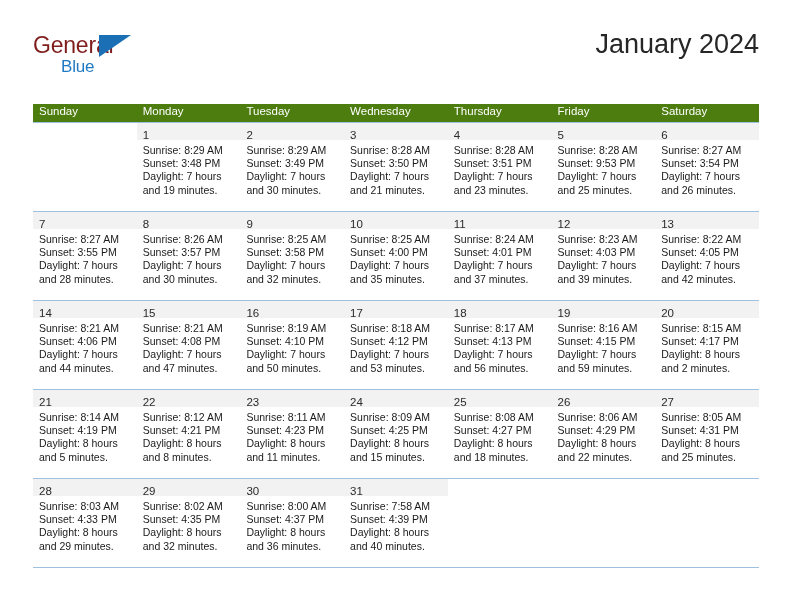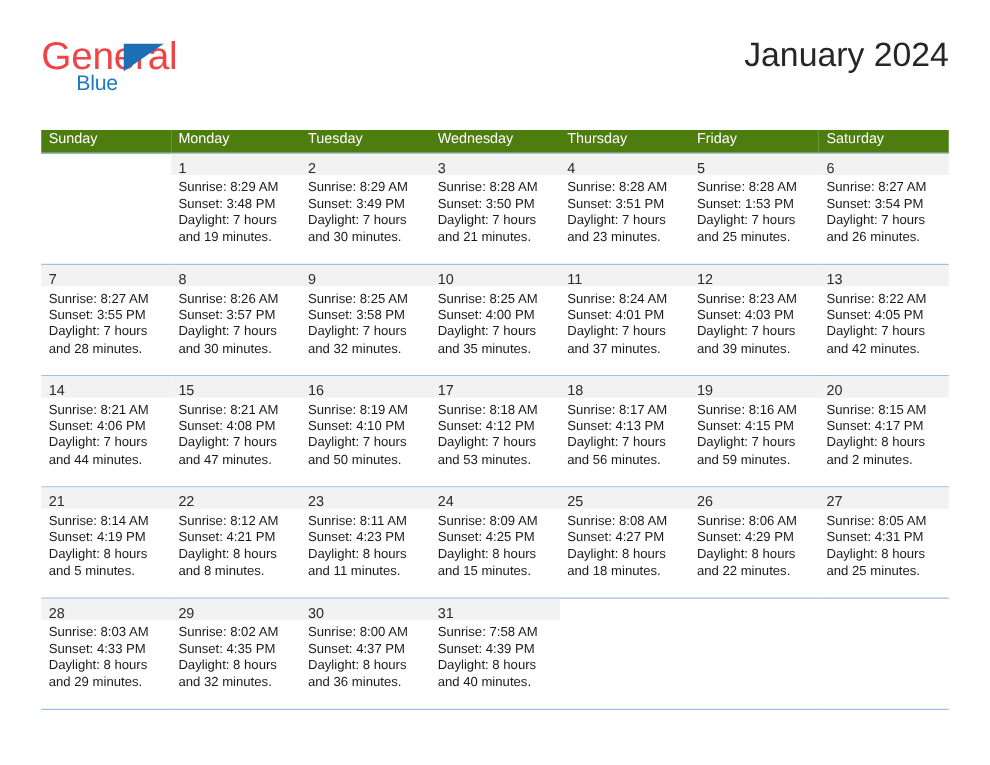--- a/index.html
+++ b/index.html
@@ -33,22 +33,22 @@
     position: absolute;
     left: 0;
     top: 4px;
     width: 120px;
     height: 54px;
   }
   .brand-general {
     position: absolute;
     left: 0;
     top: 0;
-    font-size: 31px;
-    color: #ef4444;
+    font-size: 23px;
+    color: #7f1d1d;
     letter-spacing: -0.2px;
     line-height: 26px;
   }
   .brand-blue {
     position: absolute;
     left: 28px;
     top: 22px;
     font-size: 17px;
     color: #1f7ac4;
     letter-spacing: -0.2px;
@@ -235,21 +235,21 @@
               <div>Daylight: 7 hours</div>
               <div>and 23 minutes.</div>
             </div>
           </div>
         </td>
         <td>
           <div class="cell-inner">
             <div class="daynum-bar"><span class="daynum">5</span></div>
             <div class="cell-lines">
               <div>Sunrise: 8:28 AM</div>
-              <div>Sunset: 1:53 PM</div>
+              <div>Sunset: 9:53 PM</div>
               <div>Daylight: 7 hours</div>
               <div>and 25 minutes.</div>
             </div>
           </div>
         </td>
         <td>
           <div class="cell-inner">
             <div class="daynum-bar"><span class="daynum">6</span></div>
             <div class="cell-lines">
               <div>Sunrise: 8:27 AM</div>

